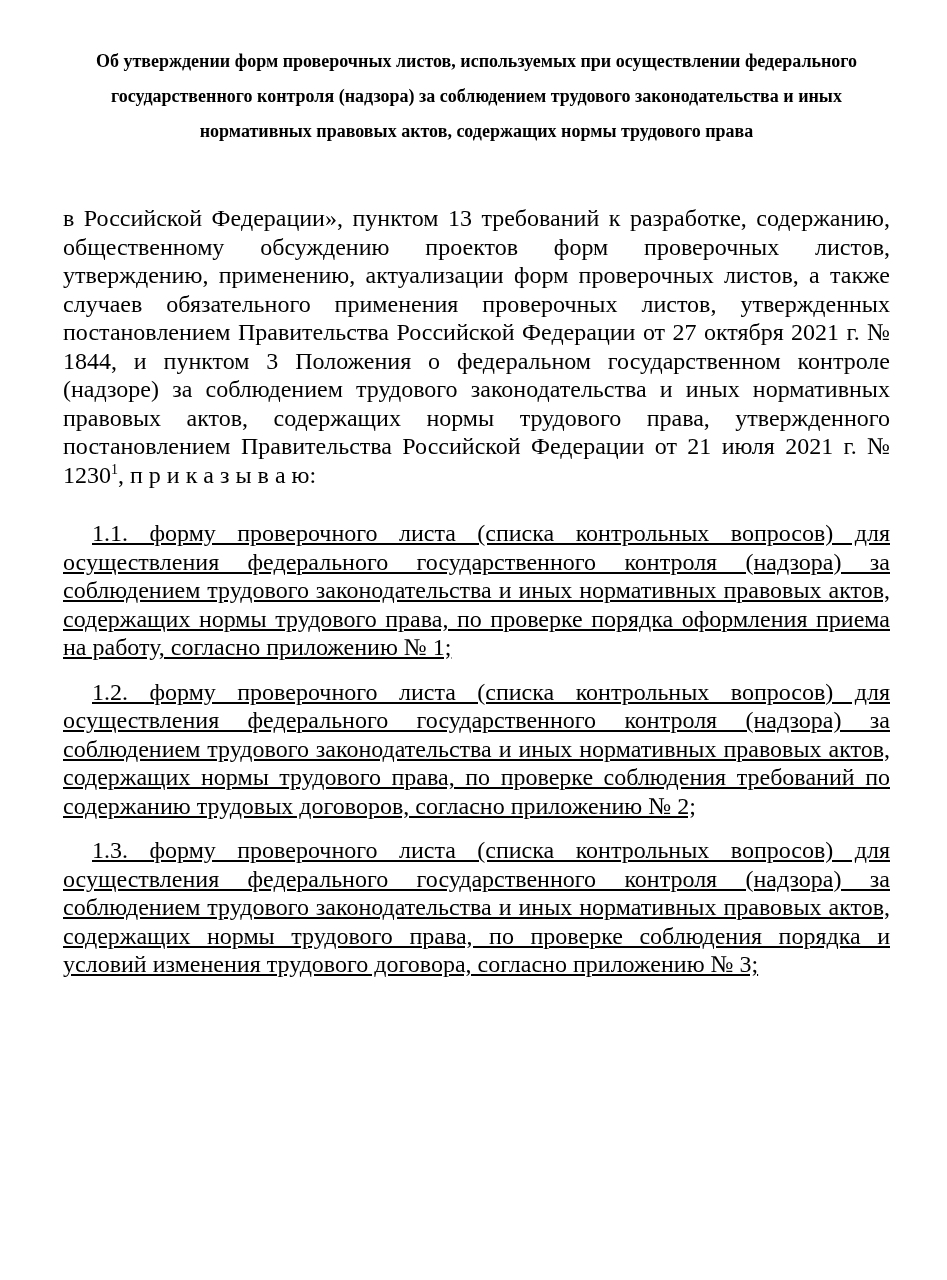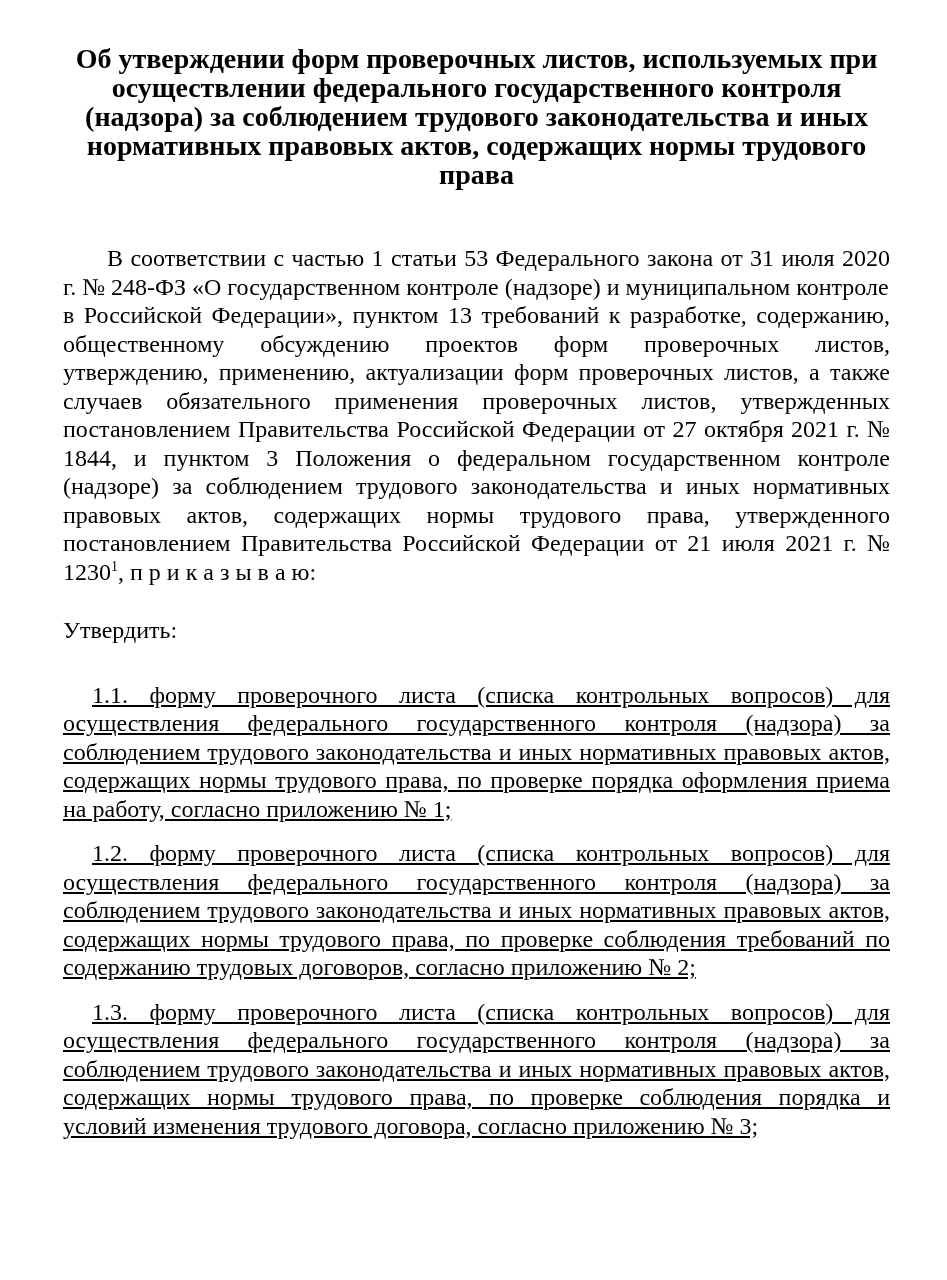--- a/index.html
+++ b/index.html
@@ -12,23 +12,23 @@
     width: 947px;
     height: 1280px;
     box-sizing: border-box;
     background: #ffffff;
     color: #000000;
     font-family: "Liberation Serif", "DejaVu Serif", serif;
     padding: 44px 57px 0 63px;
     overflow: hidden;
   }
   .doc-title {
-    font-size: 28px;
+    font-size: 18px;
     font-weight: bold;
-    line-height: 29px;
+    line-height: 35px;
     text-align: center;
     margin: 0 0 55px 0;
   }
   .para {
     font-size: 24px;
     line-height: 28.5px;
     text-align: justify;
     margin: 0;
   }
   .para.indent-lg {
@@ -52,25 +52,23 @@
     vertical-align: super;
   }
 </style>
 </head>
 <body>
 
 <div class="page">
 
   <h1 class="doc-title">Об утверждении форм проверочных листов, используемых при осуществлении федерального государственного контроля (надзора) за соблюдением трудового законодательства и иных нормативных правовых актов, содержащих нормы трудового права</h1>
 
-  <p class="para indent-lg">В соответствии с частью 1 статьи 53 Федерального закона от 31 июля 2020 г. № 248-ФЗ «О государственном контроле (надзоре) и муниципальном контроле</p>
 
   <p class="para mb30"><span>в Российской Федерации», пунктом 13 требований к разработке, содержанию, общественному обсуждению проектов форм проверочных листов, утверждению, применению, актуализации форм проверочных листов, а также случаев обязательного применения проверочных листов, утвержденных постановлением Правительства Российской Федерации от 27 октября 2021 г. № 1844, и пунктом 3 Положения о федеральном государственном контроле (надзоре) за соблюдением трудового законодательства и иных нормативных правовых актов, содержащих нормы трудового права, утвержденного постановлением Правительства Российской Федерации от 21 июля 2021 г. № 1230</span><sup class="fn">1</sup><span>, п р и к а з ы в а ю:</span></p>
 
-  <p class="para approve">Утвердить:</p>
 
   <p class="para item">1.1. форму проверочного листа (списка контрольных вопросов) для осуществления федерального государственного контроля (надзора) за соблюдением трудового законодательства и иных нормативных правовых актов, содержащих нормы трудового права, по проверке порядка оформления приема на работу, согласно приложению № 1;</p>
 
   <p class="para item">1.2. форму проверочного листа (списка контрольных вопросов) для осуществления федерального государственного контроля (надзора) за соблюдением трудового законодательства и иных нормативных правовых актов, содержащих нормы трудового права, по проверке соблюдения требований по содержанию трудовых договоров, согласно приложению № 2;</p>
 
   <p class="para item">1.3. форму проверочного листа (списка контрольных вопросов) для осуществления федерального государственного контроля (надзора) за соблюдением трудового законодательства и иных нормативных правовых актов, содержащих нормы трудового права, по проверке соблюдения порядка и условий изменения трудового договора, согласно приложению № 3;</p>
 
 </div>
 
 </body></html>

